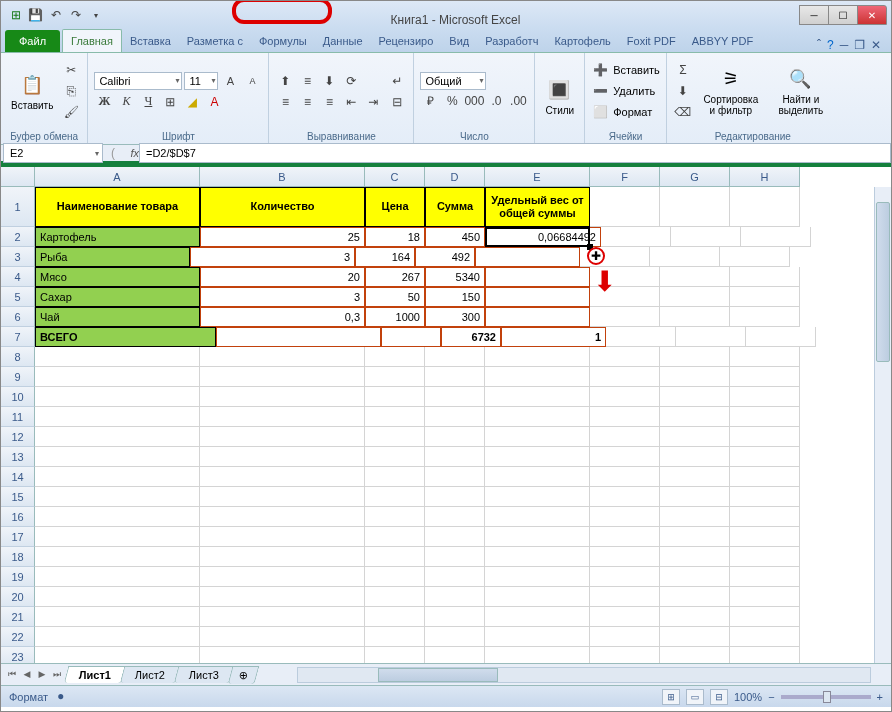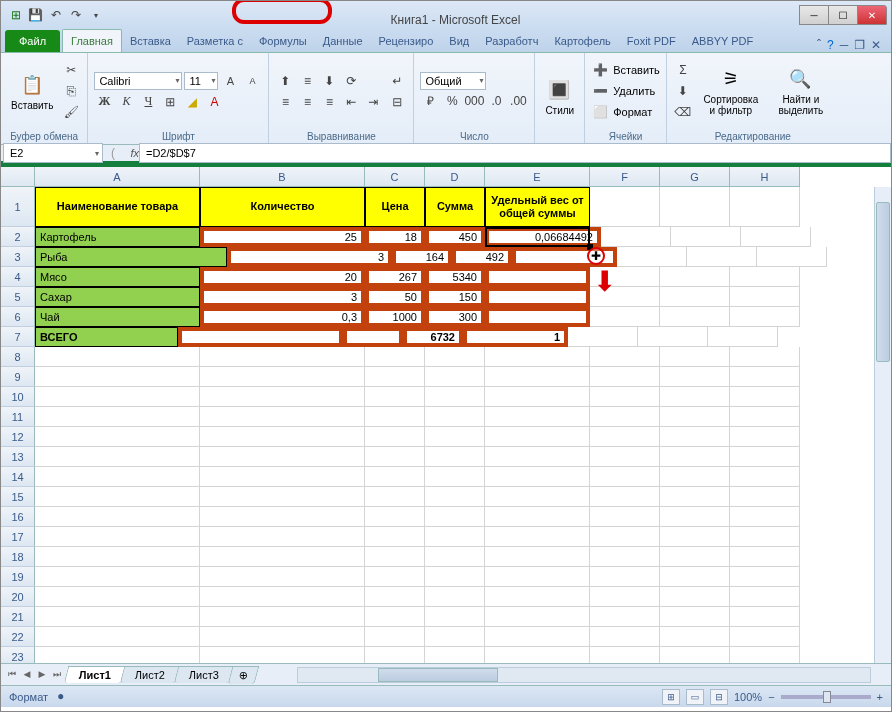--- a/index.html
+++ b/index.html
@@ -55,21 +55,21 @@
 .rh { height: 20px; background: linear-gradient(#f0f4f9,#dde7f2); border-right: 1px solid #9bb; border-bottom: 1px solid #c0d0e0; display: flex; align-items: center; justify-content: center; font-size: 11px; color: #3a5a8a; }
 .rh.hdr { height: 40px; }
 .cells { position: absolute; left: 34px; top: 20px; }
 .crow { display: flex; height: 20px; }
 .crow.hdr { height: 40px; }
 .cell { border-right: 1px solid #d4d4d4; border-bottom: 1px solid #d4d4d4; font-size: 11px; padding: 0 4px; display: flex; align-items: center; overflow: hidden; white-space: nowrap; }
 .cell.r { justify-content: flex-end; }
 .cell.c { justify-content: center; text-align: center; }
 .hdr-cell { background: #ffff00; font-weight: bold; border: 1px solid #000; }
 .first-col { background: #92d050; border: 1px solid #000; }
-.data-cell { border: 4px solid #c2410c; }
+.data-cell { border: 1px solid #c2410c; }
 .total-row .first-col { background: #92d050; font-weight: bold; }
 .total-row .data-cell { font-weight: bold; }
 .selected { position: absolute; border: 2px solid #000; pointer-events: none; }
 .fill-handle { position: absolute; width: 6px; height: 6px; background: #000; }
 .drag-arrow { position: absolute; color: #d00; font-size: 28px; pointer-events: none; }
 .drag-cursor { position: absolute; width: 18px; height: 18px; border: 2px solid #d00; border-radius: 50%; display: flex; align-items: center; justify-content: center; font-size: 12px; color: #000; pointer-events: none; background: rgba(255,255,255,0.3); }
 .vscroll { position: absolute; right: 0; top: 20px; width: 17px; bottom: 0; background: #e8eef7; border-left: 1px solid #bcd; }
 .vscroll .thumb { position: absolute; top: 15px; left: 1px; right: 1px; height: 160px; background: linear-gradient(90deg,#d0dcec,#bccde0); border: 1px solid #9bb; border-radius: 2px; }
 
 
@@ -320,21 +320,21 @@
         <div class="cell first-col " style="width: 165px;">Картофель</div>
         <div class="cell data-cell r" style="width: 165px;">25</div>
         <div class="cell data-cell r" style="width: 60px;">18</div>
         <div class="cell data-cell r" style="width: 60px;">450</div>
         <div class="cell data-cell r" style="width: 116px;">0,06684492</div>
         <div class="cell  " style="width: 70px;"></div>
         <div class="cell  " style="width: 70px;"></div>
         <div class="cell  " style="width: 70px;"></div>
       </div>
       <div class="crow">
-        <div class="cell first-col " style="width: 192px;">Рыба</div>
+        <div class="cell first-col " style="width: 155px;">Рыба</div>
         <div class="cell data-cell r" style="width: 165px;">3</div>
         <div class="cell data-cell r" style="width: 60px;">164</div>
         <div class="cell data-cell r" style="width: 60px;">492</div>
         <div class="cell data-cell r" style="width: 105px;"></div>
         <div class="cell  " style="width: 70px;"></div>
         <div class="cell  " style="width: 70px;"></div>
         <div class="cell  " style="width: 70px;"></div>
       </div>
       <div class="crow">
         <div class="cell first-col " style="width: 165px;">Мясо</div>
@@ -360,21 +360,21 @@
         <div class="cell first-col " style="width: 165px;">Чай</div>
         <div class="cell data-cell r" style="width: 165px;">0,3</div>
         <div class="cell data-cell r" style="width: 60px;">1000</div>
         <div class="cell data-cell r" style="width: 60px;">300</div>
         <div class="cell data-cell r" style="width: 105px;"></div>
         <div class="cell  " style="width: 70px;"></div>
         <div class="cell  " style="width: 70px;"></div>
         <div class="cell  " style="width: 70px;"></div>
       </div>
       <div class="crow total-row">
-        <div class="cell first-col " style="width: 143px;">ВСЕГО</div>
+        <div class="cell first-col " style="width: 181px;">ВСЕГО</div>
         <div class="cell data-cell " style="width: 165px;"></div>
         <div class="cell data-cell " style="width: 60px;"></div>
         <div class="cell data-cell r" style="width: 60px;">6732</div>
         <div class="cell data-cell r" style="width: 105px;">1</div>
         <div class="cell  " style="width: 70px;"></div>
         <div class="cell  " style="width: 70px;"></div>
         <div class="cell  " style="width: 70px;"></div>
       </div>
       <div class="crow">
         <div class="cell  " style="width: 165px;"></div>

